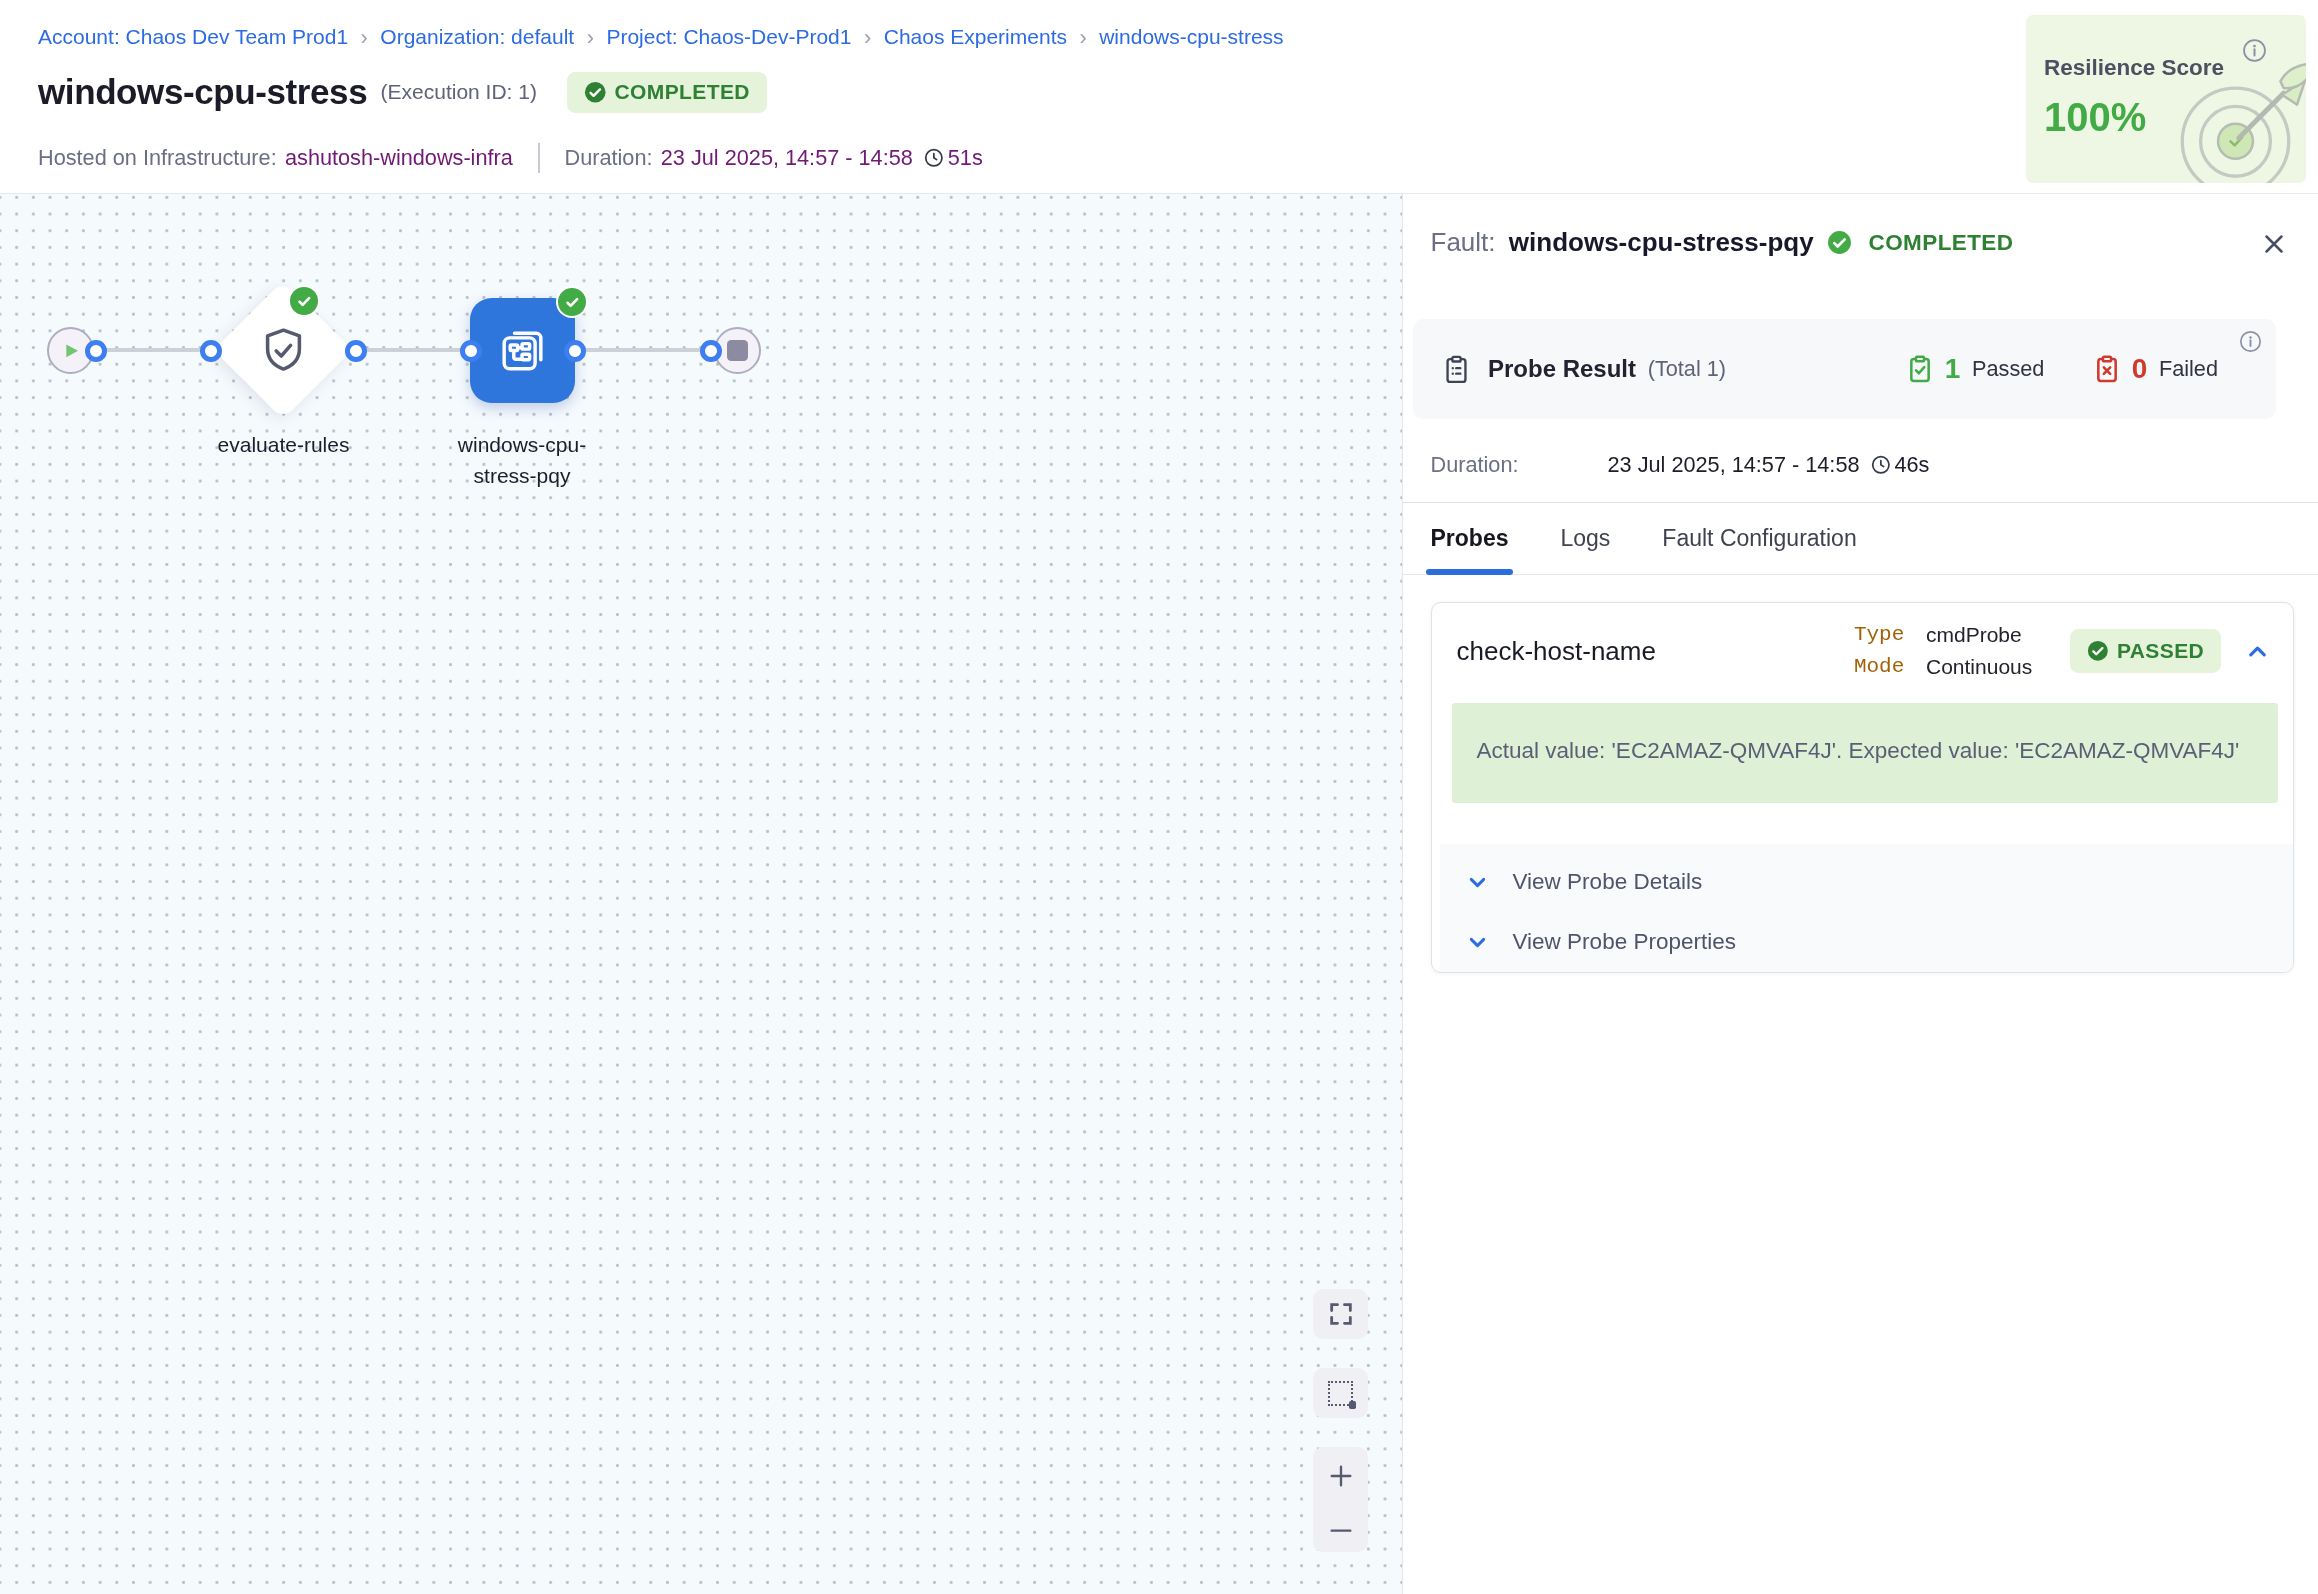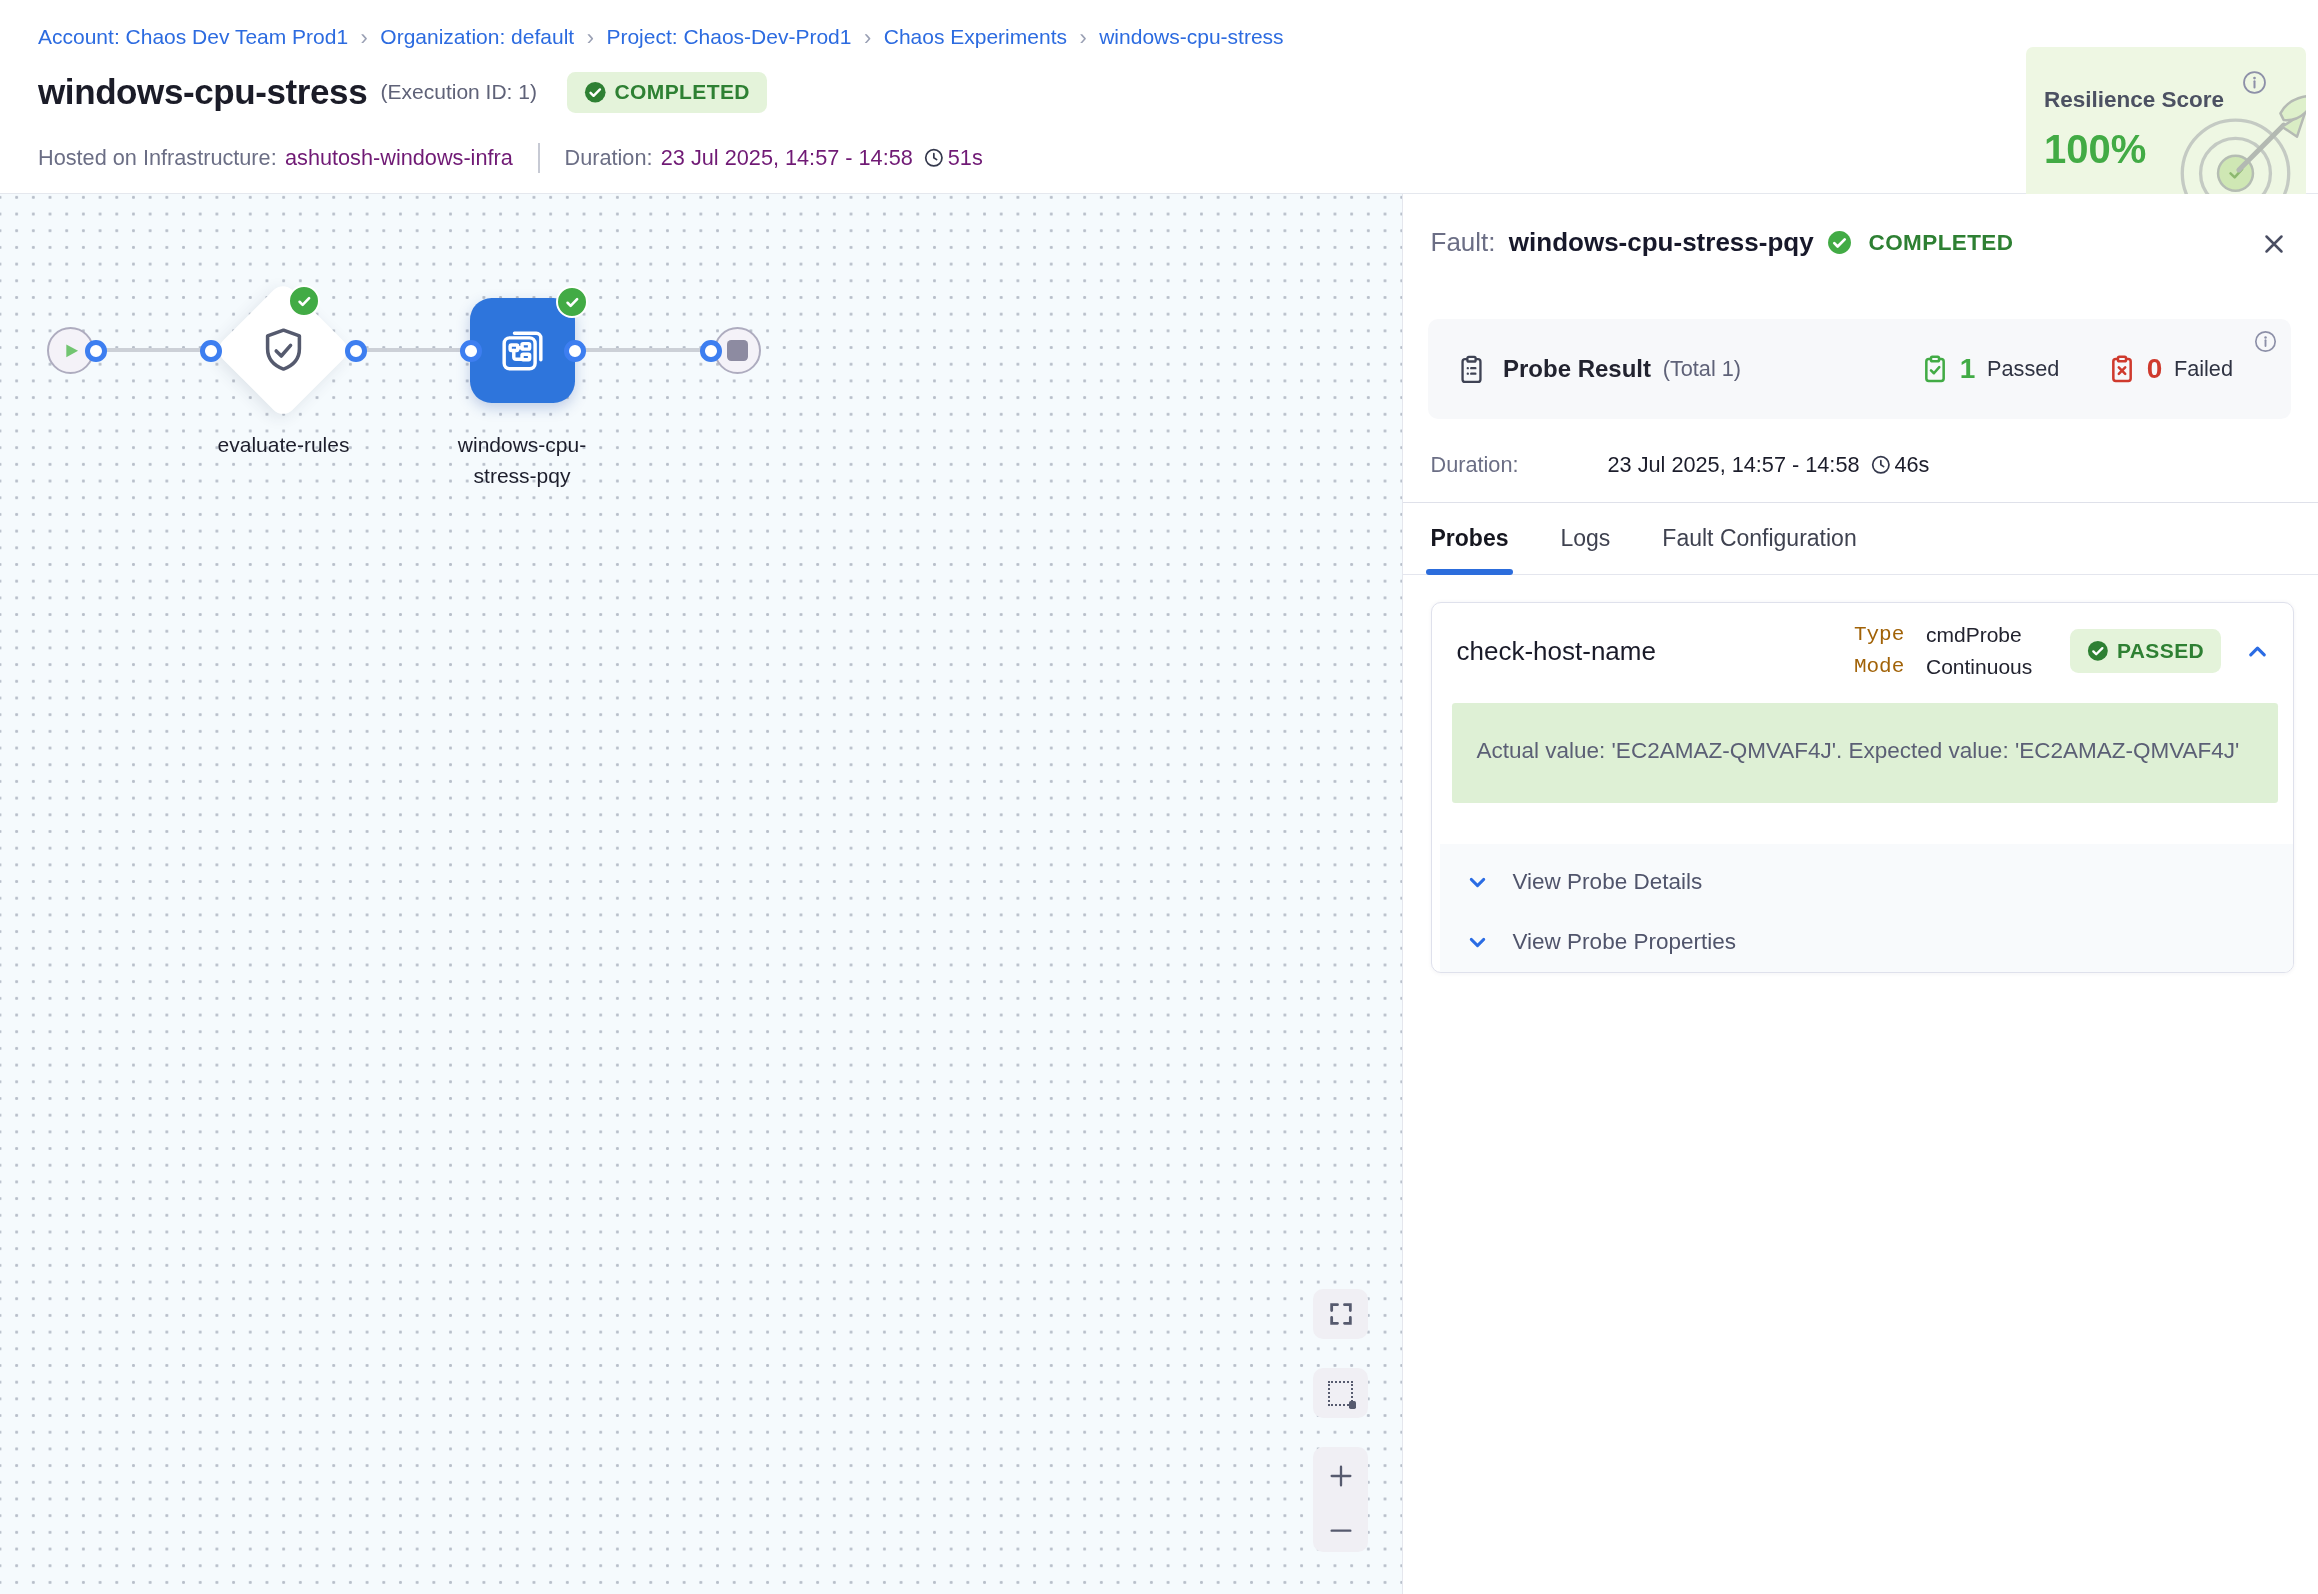--- a/index.html
+++ b/index.html
@@ -20,21 +20,21 @@
   .page-title { font-size:35px; font-weight:bold; color:#1b1c28; letter-spacing:-0.4px; }
   .exec-id { font-size:21px; color:#5f6278; margin-left:13.3px; }
   .badge-green { display:inline-flex; align-items:center; gap:8.3px; background:#e4f3da; border-radius:8.3px; padding:8.3px 16.7px; margin-left:30px; }
   .badge-green .txt { font-size:21px; font-weight:bold; color:#2e8033; letter-spacing:0.4px; }
   .meta-row { position:absolute; left:38px; top:143px; display:flex; align-items:center; font-size:21.7px; }
   .meta-label { color:#6b6e85; }
   .meta-value { color:#701a75; margin-left:8.3px; }
   .vdiv { width:1.7px; height:30px; background:#c7cad4; margin:0 25px; }
   .inline-icon { margin-left:10px; margin-right:3.3px; flex:0 0 auto; }
 
-  .resilience-card { position:absolute; right:13.3px; top:15px; width:280px; height:168px; background:#eef7e3; border-radius:7px; overflow:hidden;margin-top:32px; }
+  .resilience-card { position:absolute; right:13.3px; top:15px; width:280px; height:168px; background:#eef7e3; border-radius:7px; overflow:hidden; }
   .res-info { position:absolute; right:38px; top:21.7px; }
   .res-label { position:absolute; left:18.3px; top:40px; font-size:22.5px; font-weight:bold; color:#4c5162; }
   .res-value { position:absolute; left:18.3px; top:80px; font-size:40px; font-weight:bold; color:#42ab45; }
   .res-art { position:absolute; right:-11.7px; bottom:-15px; }
 
   
   .workspace { position:absolute; left:0; top:194px; width:2319px; height:1400px; }
 
   .canvas {
     position:absolute; left:0; top:0; width:1402px; height:1400px;
@@ -58,21 +58,21 @@
   .marquee-glyph:after { content:""; position:absolute; right:-5px; bottom:-5px; width:7.5px; height:7.5px; background:#565a6e; border-radius:1.7px; }
 
   
   .panel { position:absolute; left:1402px; top:0; width:917px; height:1400px; background:#ffffff; border-left:0.8px solid #e5e7ee; }
   .fault-header { position:absolute; left:27.5px; top:33px; display:flex; align-items:center; gap:13.3px; }
   .fault-label { font-size:26px; color:#6b6e85; }
   .fault-name { font-size:26px; font-weight:bold; color:#17182a; }
   .fault-status { font-size:22.5px; font-weight:bold; color:#2e8033; letter-spacing:0.4px; margin-left:3.3px; }
   .panel-close { position:absolute; right:30px; top:35px; cursor:pointer; }
 
-  .probe-result-card { position:absolute; left:25px; top:125px; width:863px; height:100px; background:#f7f8fa; border-radius:10px; display:flex; align-items:center; padding:0 58px 0 27px; }
+  .probe-result-card { position:absolute; left:10px; top:125px; width:863px; height:100px; background:#f7f8fa; border-radius:10px; display:flex; align-items:center; padding:0 58px 0 27px; }
   .pr-title { font-size:24px; font-weight:bold; color:#22232f; margin-left:15px; }
   .pr-total { font-size:21.7px; color:#5f6278; margin-left:11.7px; }
   .pr-spacer { flex:1; }
   .pr-num-pass { font-size:28px; font-weight:bold; color:#42ab45; margin:0 11.7px 0 8.3px; }
   .pr-num-fail { font-size:28px; font-weight:bold; color:#cf3a2d; margin:0 11.7px 0 8.3px; }
   .pr-cap { font-size:21.7px; color:#2f3342; }
   .pr-gap { width:47px; }
   .pr-info { position:absolute; right:13.3px; top:10px; }
 
   .duration-row { position:absolute; left:27.5px; top:258px; display:flex; align-items:center; font-size:21.7px; }

